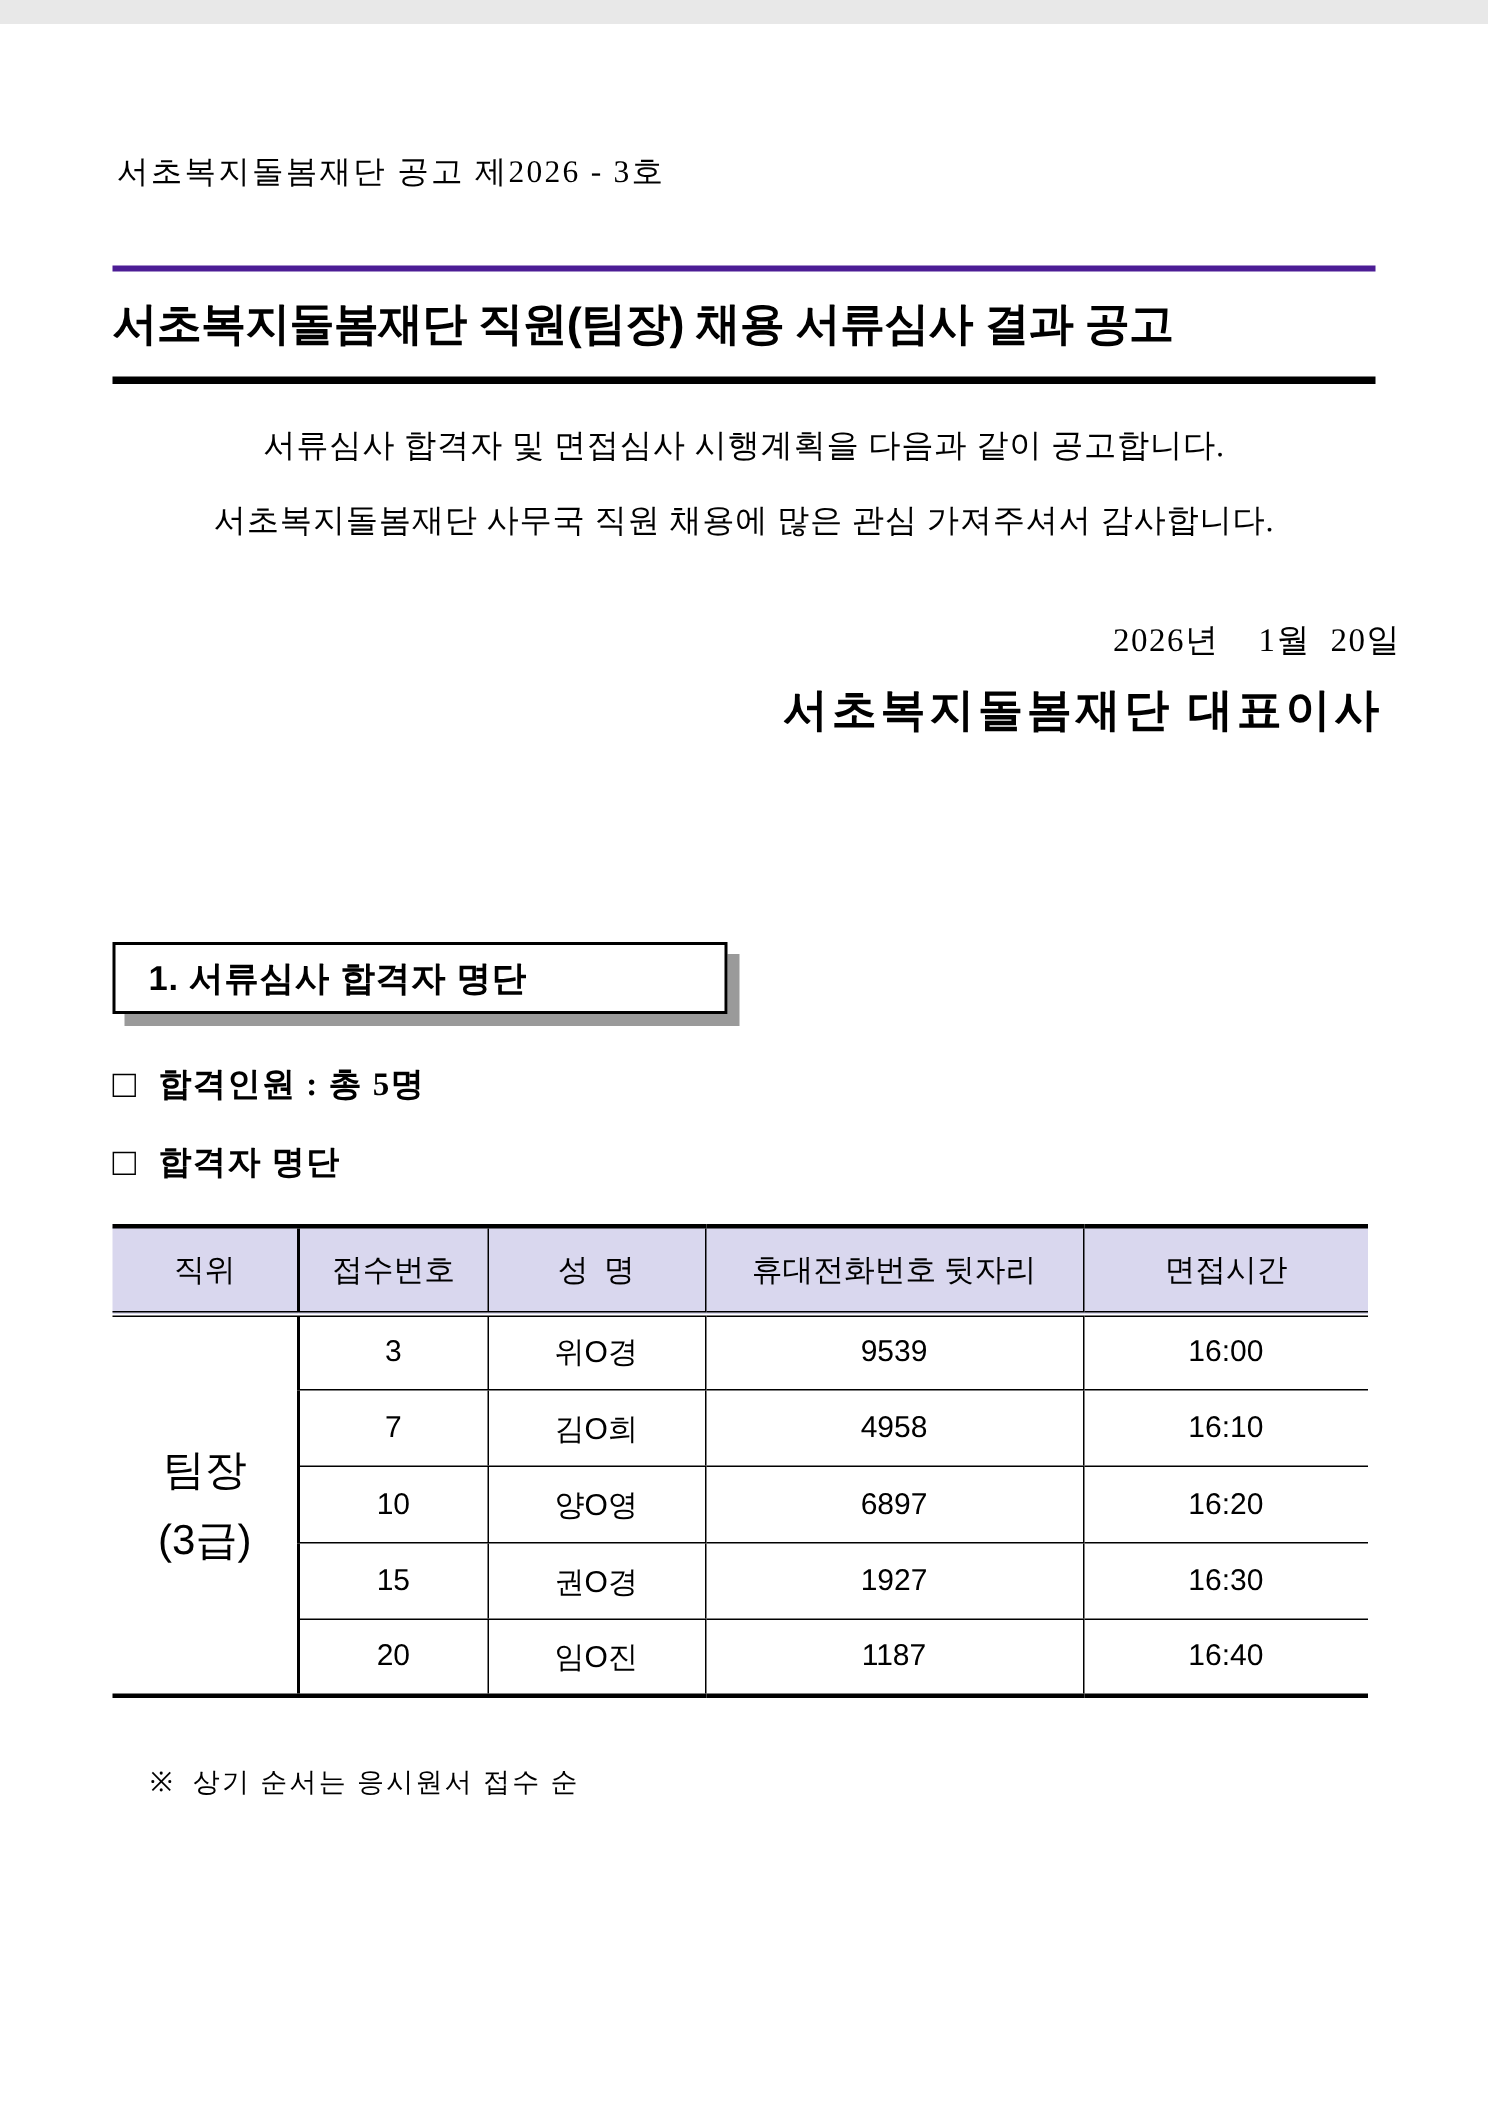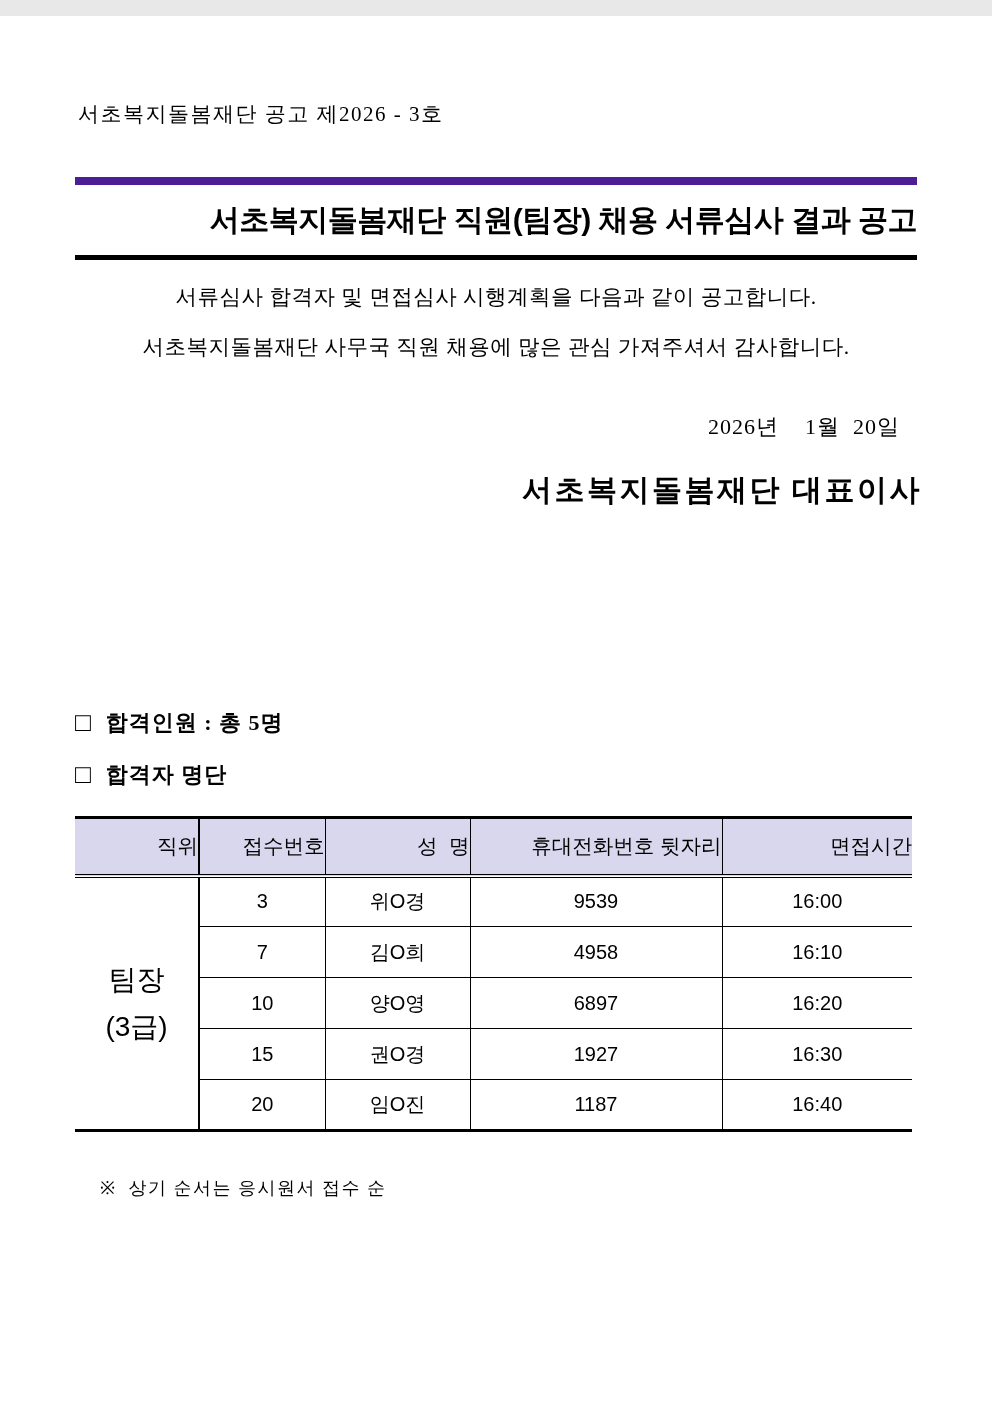--- a/index.html
+++ b/index.html
@@ -12,41 +12,41 @@
     font-family:"Liberation Serif", serif;
     color:#000;
     overflow:hidden;
   }
   .doc-number {
     position:absolute; top:84px; left:78px;
     font-size:21px; letter-spacing:1.5px; white-space:pre;
   }
   .title-block {
     position:absolute; top:161px; left:75px; width:842px;
-    border-top:8px solid #4c1d95;
+    border-top:4px solid #4c1d95;
     border-bottom:5px solid #000;
     padding:15px 0 14px 0;
-    text-align:right;
+    text-align:left;
   }
   .title {
     font-family:"Liberation Sans", sans-serif;
     font-weight:bold; font-size:30px; letter-spacing:-0.5px;
     white-space:pre;
   }
   .intro {
     position:absolute; top:266px; left:75px; width:842px;
     text-align:center; font-size:21.5px; letter-spacing:0.5px;
   }
   .intro p { margin-bottom:21px; white-space:pre; }
   .date-line {
-    position:absolute; top:396px; right:92px;
+    position:absolute; top:396px; right:58px;
     font-size:22px; white-space:pre; letter-spacing:1px;
   }
   .signer-line {
-    position:absolute; top:454px; right:70px;
+    position:absolute; top:437px; right:70px;
     font-size:30px; font-weight:600; letter-spacing:2.5px; white-space:pre;
   }
   .section-box {
     position:absolute; top:612px; left:75px;
     width:410px; height:48px;
     border:2.5px solid #000;
     background:#fff;
     box-shadow:8px 8px 0 #9a9a9a;
     display:flex; align-items:center;
     padding-left:22px;
@@ -63,26 +63,25 @@
   .bullet .box-glyph { font-size:26px; font-weight:normal; margin-right:14px; line-height:1; }
   .bullet-1 { top:692px; }
   .bullet-2 { top:744px; }
   .table-wrap { position:absolute; top:800px; left:75px; }
   table {
     border-collapse:collapse; table-layout:fixed;
     width:837px; text-align:center;
   }
   thead th {
     font-weight:normal; font-size:20.5px;
-    font-family:Liberation Sans, sans-serif;
+    font-family:Liberation Serif, serif;
     height:58px;
     border-top:3.5px solid #000;
     border-bottom:4px double #000;
     white-space:pre;
-    text-align:right;
   }
   tbody td {
     font-family:"Liberation Sans", sans-serif;
     font-size:20px; height:51px;
     border-bottom:1px solid #000;
   }
   .v1 { border-left:2px solid #000; }
   .v  { border-left:1px solid #000; }
   tbody tr:last-child td { border-bottom:3.5px solid #000; }
   td.pos-cell {
@@ -109,20 +108,23 @@
   </div>
 
   <div class="intro">
     <p>서류심사 합격자 및 면접심사 시행계획을 다음과 같이 공고합니다.</p>
     <p>서초복지돌봄재단 사무국 직원 채용에 많은 관심 가져주셔서 감사합니다.</p>
   </div>
 
   <div class="date-line">2026년    1월  20일</div>
   <div class="signer-line">서초복지돌봄재단 대표이사</div>
 
+  <div class="section-box">
+    <span class="heading">1. 서류심사 합격자 명단</span>
+  </div>
 
   <div class="bullet bullet-1">
     <span class="box-glyph">□</span>
     <span>합격인원 : 총 5명</span>
   </div>
   <div class="bullet bullet-2">
     <span class="box-glyph">□</span>
     <span>합격자 명단</span>
   </div>
 

